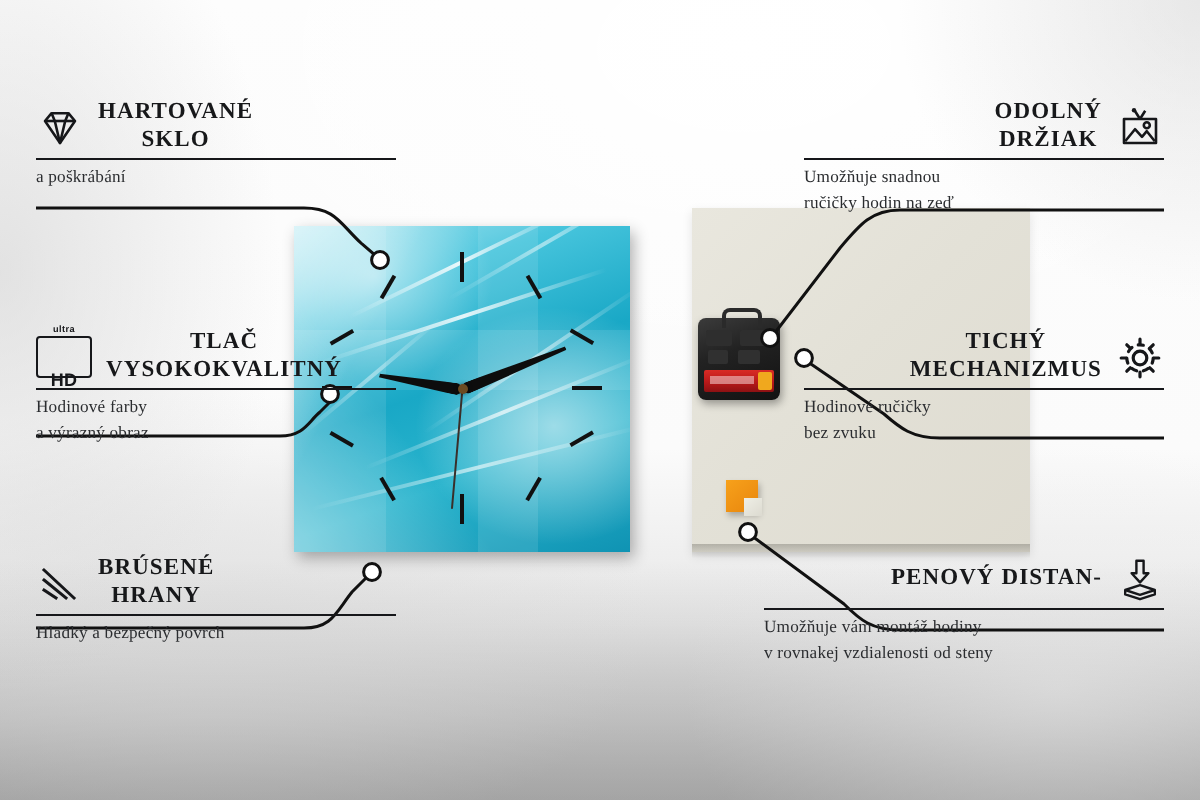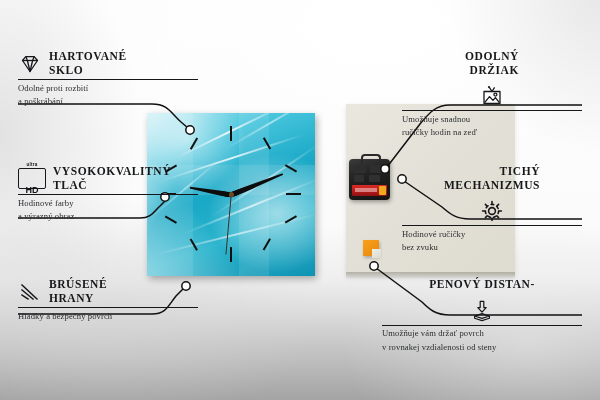--- a/index.html
+++ b/index.html
@@ -70,22 +70,22 @@
     box-shadow:1px 2px 3px rgba(0,0,0,.25);}
   .pad:after{content:"";position:absolute;left:9px;top:9px;width:9px;height:9px;
     background:linear-gradient(140deg,#efefe6,#dcdad0);}
 
   
   svg.lines{position:absolute;inset:0;width:600px;height:400px;pointer-events:none;}
 
   
   .feat{position:absolute;width:180px;}
   .feat .head{display:flex;align-items:center;gap:7px;}
-  .feat.right .head{flex-direction:column;justify-content:flex-end;}
-  .feat .titles{display:flex;flex-direction:column;}
+  .feat.right .head{flex-direction:row;justify-content:flex-end;}
+  .feat .titles{display:flex;flex-direction:column;align-items:center;}
   .feat .t{font-family:"Liberation Serif", serif;font-weight:bold;
     font-size:11.5px;letter-spacing:.55px;color:#17181a;line-height:13.5px;text-transform:uppercase;}
   .feat.right .t{text-align:right;}
   .feat .rule{height:1.4px;background:#16171a;margin-top:2px;width:100%;}
   .feat .d{font-family:"Liberation Serif", serif;font-size:8.6px;color:#2b2d30;
     line-height:11px;margin-top:2.5px;letter-spacing:.1px;}
   .feat.right .d{}
   .ico{width:24px;height:24px;flex:0 0 24px;display:block;}
   .hdbox{width:26px;height:19px;border:1.6px solid #16171a;border-radius:2px;
     display:flex;flex-direction:column;align-items:center;justify-content:center;flex:0 0 26px;gap:19px;}
@@ -189,33 +189,32 @@
           <path d="M4.5,8.5 H19.5"></path>
             <path d="M7.8,4.6 L9.4,8.5 L12,19.5 L14.6,8.5 L16.2,4.6"></path>
         </g>
       </svg>
       <div class="titles">
         <div class="t">HARTOVANÉ</div>
         <div class="t">SKLO</div>
       </div>
     </div>
     <div class="rule"></div>
-    <div class="d">Odolné proti rozbití</div>
     <div class="d">a poškrábání</div>
   </div>
 
   <div class="feat" id="f2">
     <div class="head">
       <div class="hdbox">
         <div class="u">ultra</div>
         <div class="h">HD</div>
       </div>
       <div class="titles">
+        <div class="t">TLAČ</div>
         <div class="t">VYSOKOKVALITNÝ</div>
-        <div class="t">TLAČ</div>
       </div>
     </div>
     <div class="rule"></div>
     <div class="d">Hodinové farby</div>
     <div class="d">a výrazný obraz</div>
   </div>
 
   <div class="feat" id="f3">
     <div class="head">
       <svg class="ico" viewBox="0 0 24 24">
@@ -284,17 +283,17 @@
       </div>
       <svg class="ico" viewBox="0 0 24 24">
         <g fill="none" stroke="#16171a" stroke-width="1.2" stroke-linejoin="round">
           <path d="M10.2,2.4 h3.6 v6.2 h2.4 L12,13.2 L7.8,8.6 h2.4 Z"></path>
           <path d="M12,14.6 L19.4,17 L12,19.4 L4.6,17 Z"></path>
           <path d="M4.6,17 v2.2 L12,21.6 L19.4,19.2 V17"></path>
         </g>
       </svg>
     </div>
     <div class="rule"></div>
-    <div class="d">Umožňuje vám držať povrch</div>
+    <div class="d">Umožňuje vám montáž hodiny</div>
     <div class="d">v rovnakej vzdialenosti od steny</div>
   </div>
 
 </div>
 
 </body></html>

